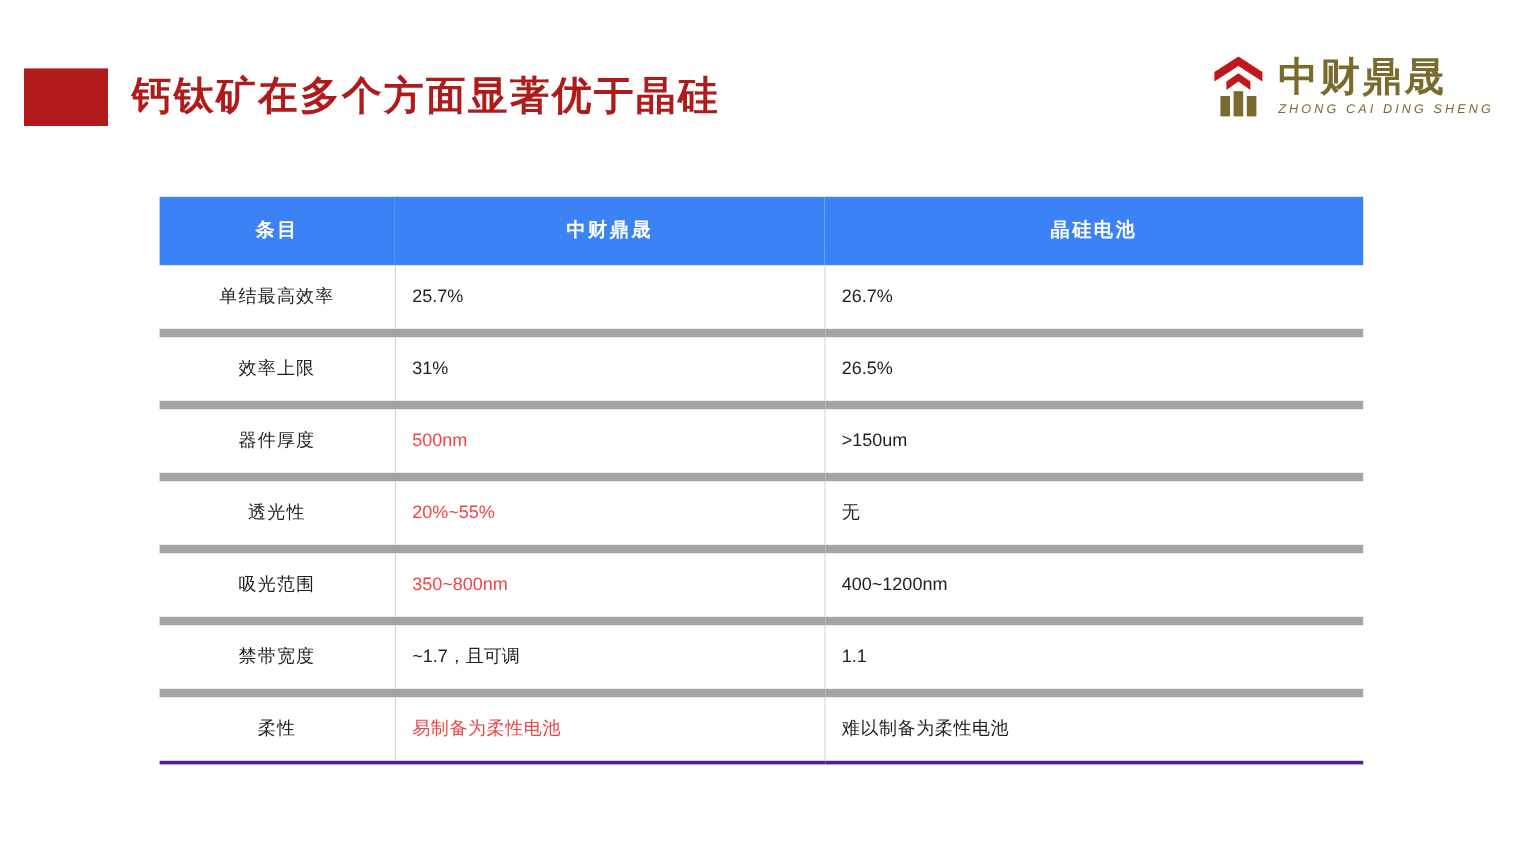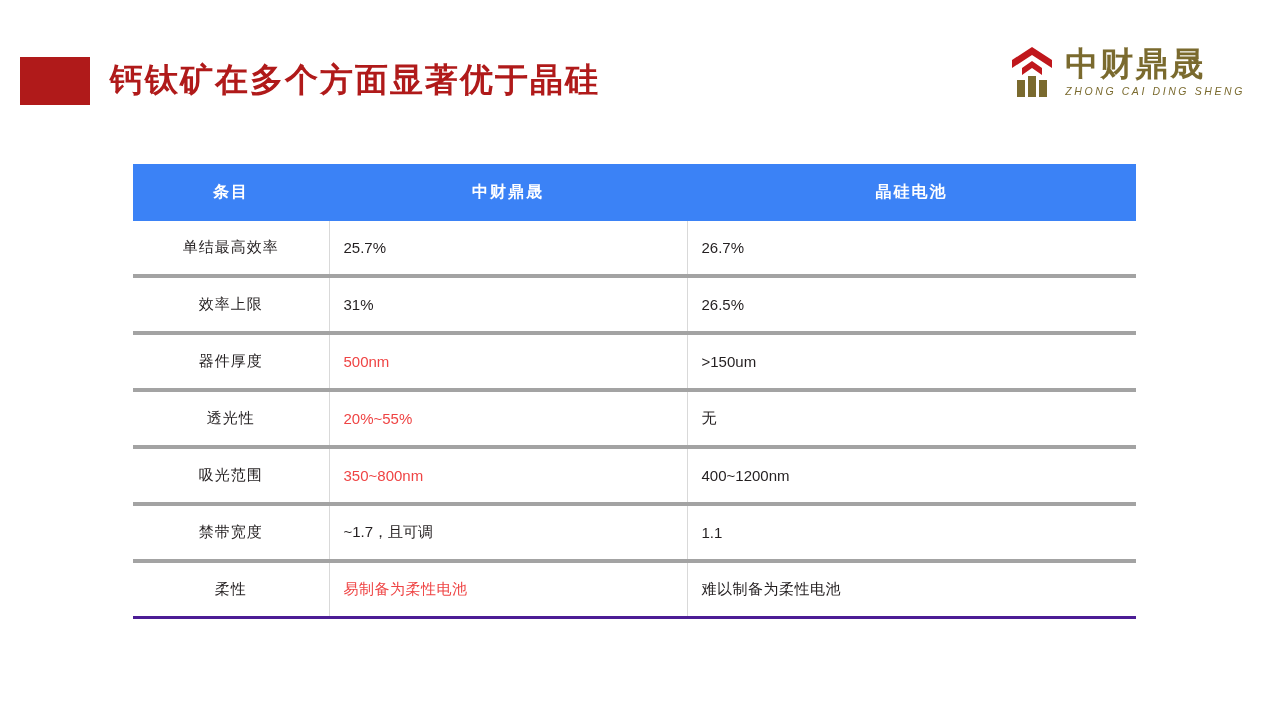--- a/index.html
+++ b/index.html
@@ -98,21 +98,21 @@
     font-weight: bold;
     letter-spacing: 2px;
     height: 55px;
     border: none;
     text-align: center;
   }
   table.comp td {
     height: 53px;
     font-size: 15px;
     color: #231f20;
-    border-bottom: 4px solid #a3a3a3;
+    border-bottom: 7px solid #a3a3a3;
     padding: 0 14px;
     vertical-align: middle;
   }
   table.comp tr.last td {
     border-bottom: 3px solid #4c1d95;
     margin-top: 16px;
   }
   td.label {
     text-align: center;
     font-family: "DejaVu Serif", serif;

